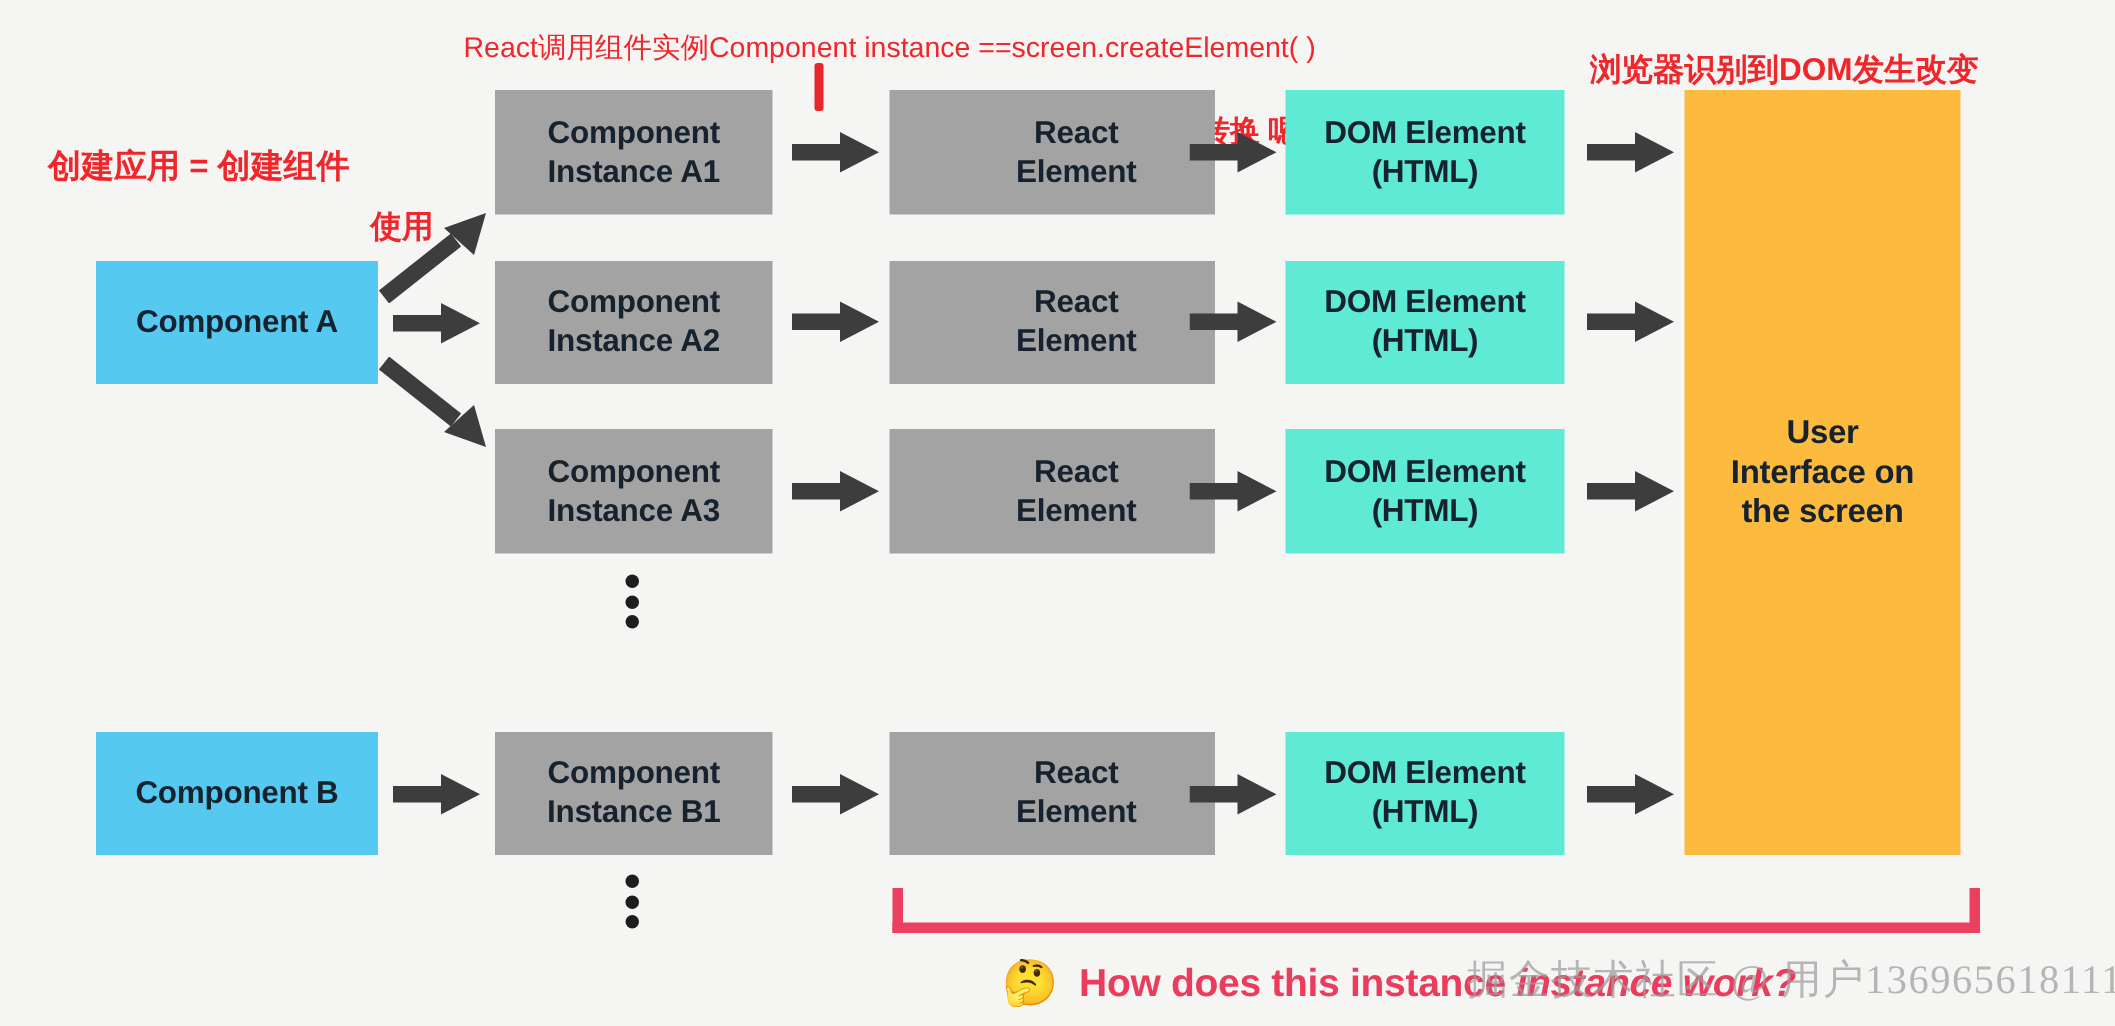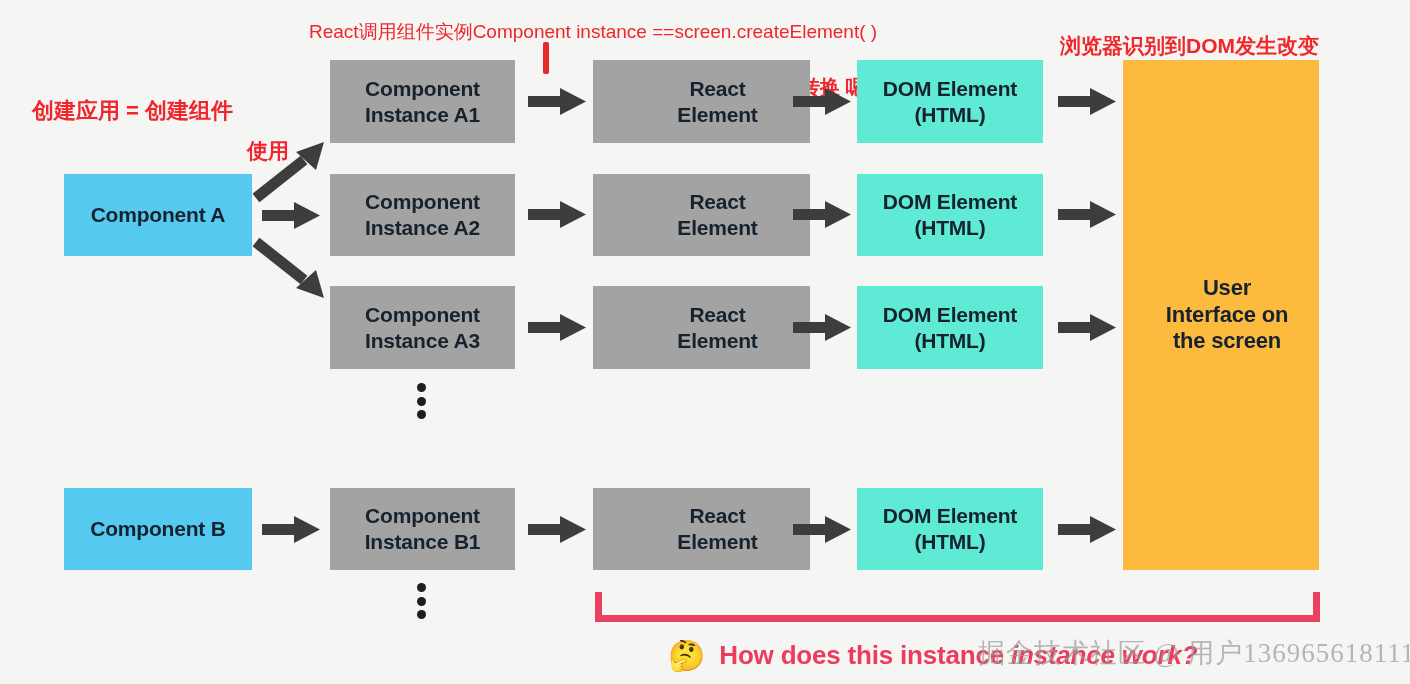--- a/index.html
+++ b/index.html
@@ -160,21 +160,21 @@
 
   <div class="box dom" style="left:857px; top:174px; width:186px; height:82px;">DOM Element
 (HTML)</div>
 
   <div class="box dom" style="left:857px; top:286px; width:186px; height:83px;">DOM Element
 (HTML)</div>
 
   <div class="box dom" style="left:857px; top:488px; width:186px; height:82px;">DOM Element
 (HTML)</div>
 
-  <div class="box ui" style="left:1123px; top:60px; width:184px; height:510px;padding-left:12px;">User
+  <div class="box ui" style="left:1123px; top:60px; width:184px; height:510px;">User
 Interface on
 the screen</div>
 
   <div class="arrow" style="left:252px; top:140px;">
     <svg width="78" height="62" viewBox="0 0 78 62">
       <path d="M4 58 L52 20" stroke="#3d3d3d" stroke-width="11" fill="none"></path>
       <path d="M72 2 L44 12 L64 30 Z" fill="#3d3d3d"></path>
     </svg>
   </div>
 

